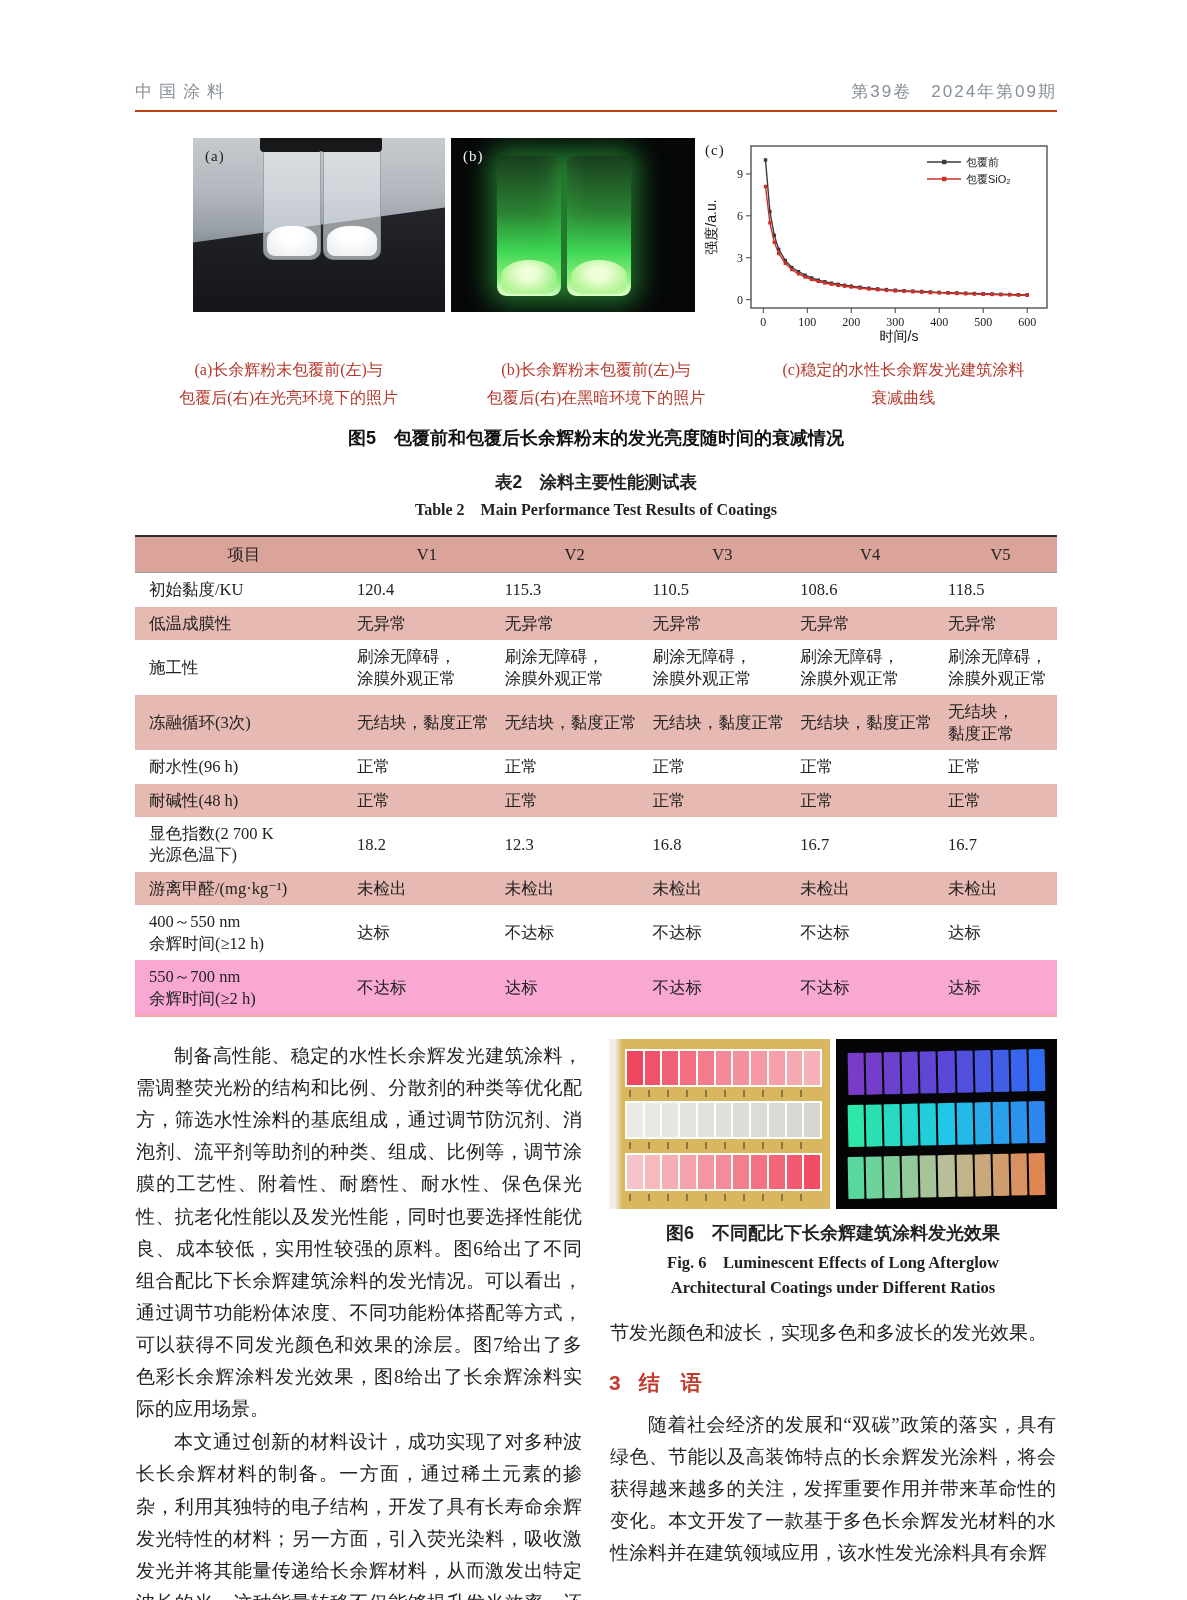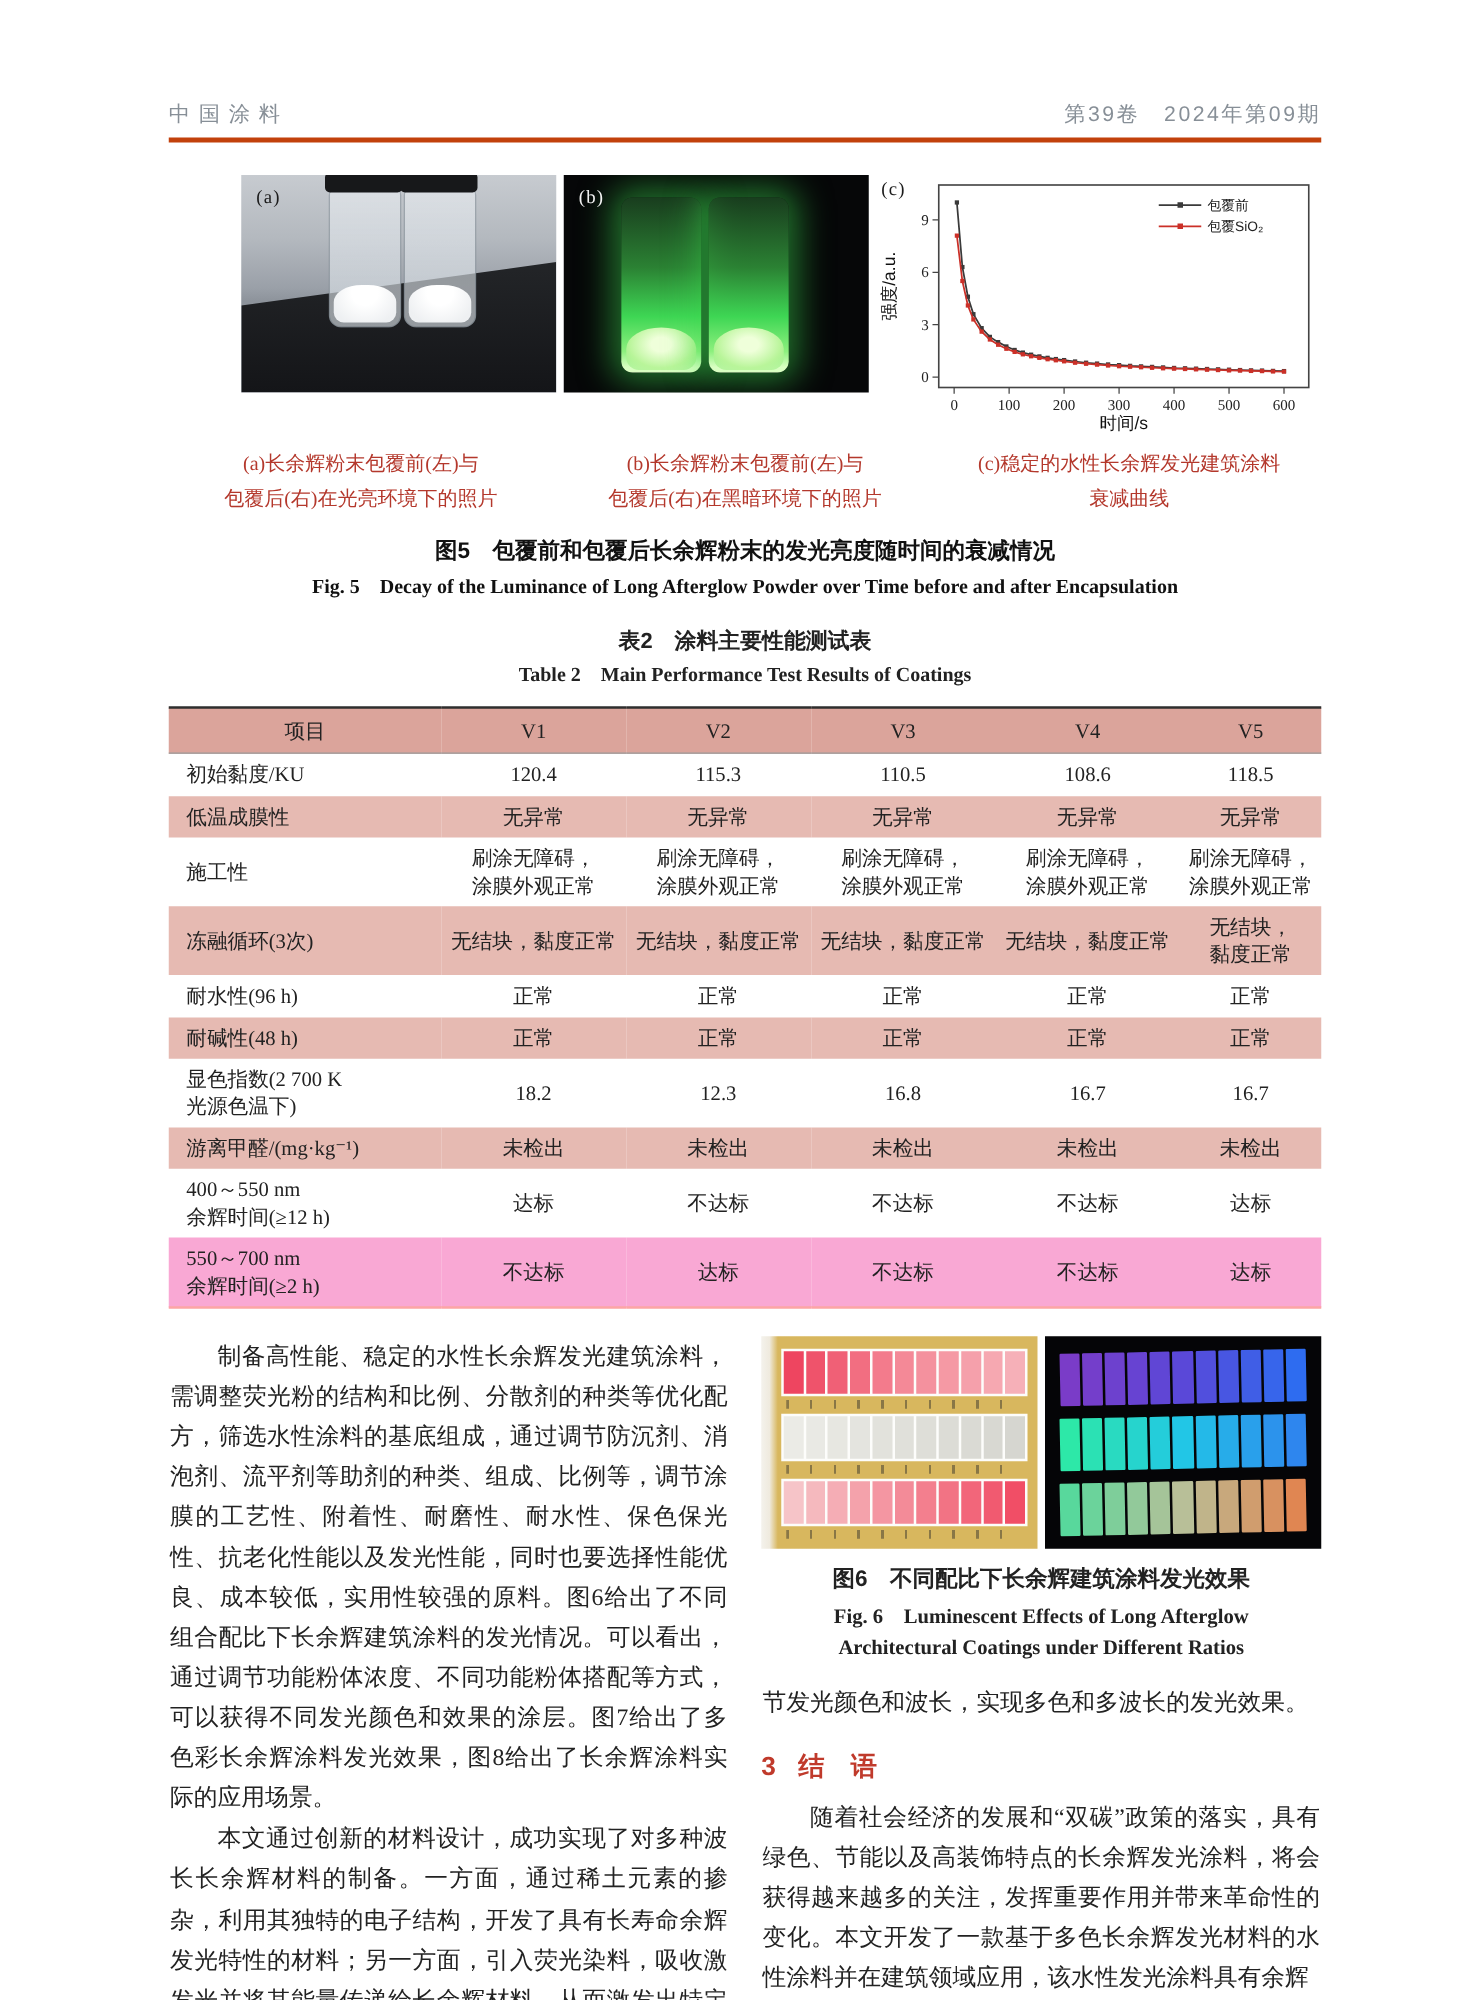--- a/index.html
+++ b/index.html
@@ -2,21 +2,21 @@
 <html><head>
 <meta charset="utf-8">
 <style>
   html,body{margin:0;padding:0;background:#ffffff;}
   body{width:1187px;height:1600px;overflow:hidden;font-family:"Liberation Serif","DejaVu Serif",serif;color:#222;}
   .page{box-sizing:border-box;width:1187px;height:1600px;padding:80px 130px 44px 135px;display:flex;flex-direction:column;}
 
   
   .page-header{display:flex;justify-content:space-between;align-items:flex-end;color:#878f97;
     font-family:"Liberation Sans","DejaVu Sans",sans-serif;font-size:17px;
-    border-bottom:4px solid #c2410c;padding-bottom:7px;}
+    border-bottom:2px solid #c2410c;padding-bottom:7px;}
   .page-header .journal{letter-spacing:7px;}
   .page-header .issue{letter-spacing:2px;}
 
   
   .fig5-row{display:flex;margin:26px 0 0 58px;gap:6px;}
   .photo{position:relative;flex:none;}
   .photo-a{width:252px;height:174px;background:linear-gradient(180deg,#c7cbd0 0%,#b3b8be 30%,#9aa0a8 52%,#8d939b 58%);overflow:hidden;}
   .photo-a .table-dark{position:absolute;left:0;right:0;bottom:0;height:100%;
     clip-path:polygon(0 60%,100% 40%,100% 100%,0 100%);
     background:linear-gradient(180deg,#3a3d41 0%,#232528 40%,#141518 100%);}
@@ -49,21 +49,21 @@
   .figcap .zh{font-family:"Liberation Sans","DejaVu Sans",sans-serif;font-weight:bold;font-size:18px;color:#111;}
   .figcap .en{font-family:"Liberation Serif",serif;font-weight:bold;font-size:16px;margin-top:7px;color:#111;}
 
   
   .tbl-title{text-align:center;margin-top:20px;}
   .tbl-title .zh{font-family:"Liberation Sans","DejaVu Sans",sans-serif;font-weight:bold;font-size:17.5px;}
   .tbl-title .en{font-family:"Liberation Serif",serif;font-weight:bold;font-size:16px;margin-top:6px;}
   table.perf{border-collapse:collapse;width:100%;margin-top:14px;font-size:16.5px;line-height:1.3;
     border-top:2px solid #2e2e2e;border-bottom:2px solid #fca5a5;}
   table.perf th{font-weight:normal;padding:7px 4px;border-bottom:1px solid #9a9a9a;}
-  table.perf td{padding:6px 4px;text-align:center;white-space:pre-line;}
+  table.perf td{padding:6px 4px;white-space:pre-line;}
   table.perf td.lbl{text-align:left;padding-left:14px;}
   table.perf col.c0{width:218px;}
 
   
   .columns{display:flex;gap:26px;margin-top:22px;}
   .col{flex:1;min-width:0;}
   .para{font-size:19px;line-height:1.69;text-align:justify;text-justify:inter-ideograph;margin:1px;}
   .indent{text-indent:2em;}
 
   
@@ -228,21 +228,20 @@
       <div>包覆后(右)在黑暗环境下的照片</div>
     </div>
     <div class="blk">
       <div>(c)稳定的水性长余辉发光建筑涂料</div>
       <div>衰减曲线</div>
     </div>
   </div>
 
   <div class="figcap">
     <div class="zh">图5　包覆前和包覆后长余辉粉末的发光亮度随时间的衰减情况</div>
-    <div class="en">Fig. 5　Decay of the Luminance of Long Afterglow Powder over Time before and after Encapsulation</div>
   </div>
 
   <div class="tbl-title">
     <div class="zh">表2　涂料主要性能测试表</div>
     <div class="en">Table 2　Main Performance Test Results of Coatings</div>
   </div>
 
   <table class="perf">
     <colgroup>
         <col class="c0">

